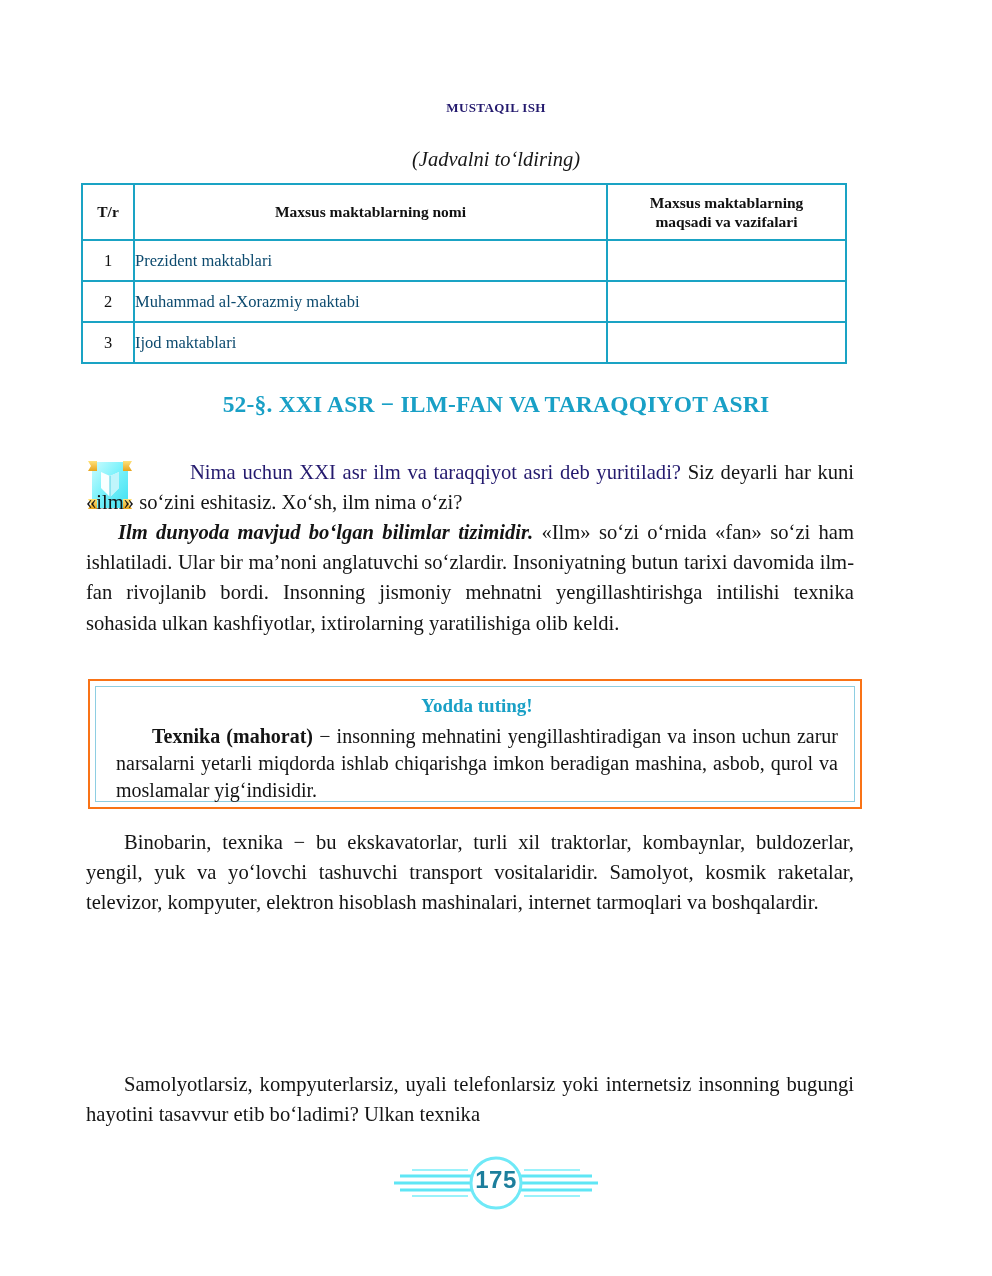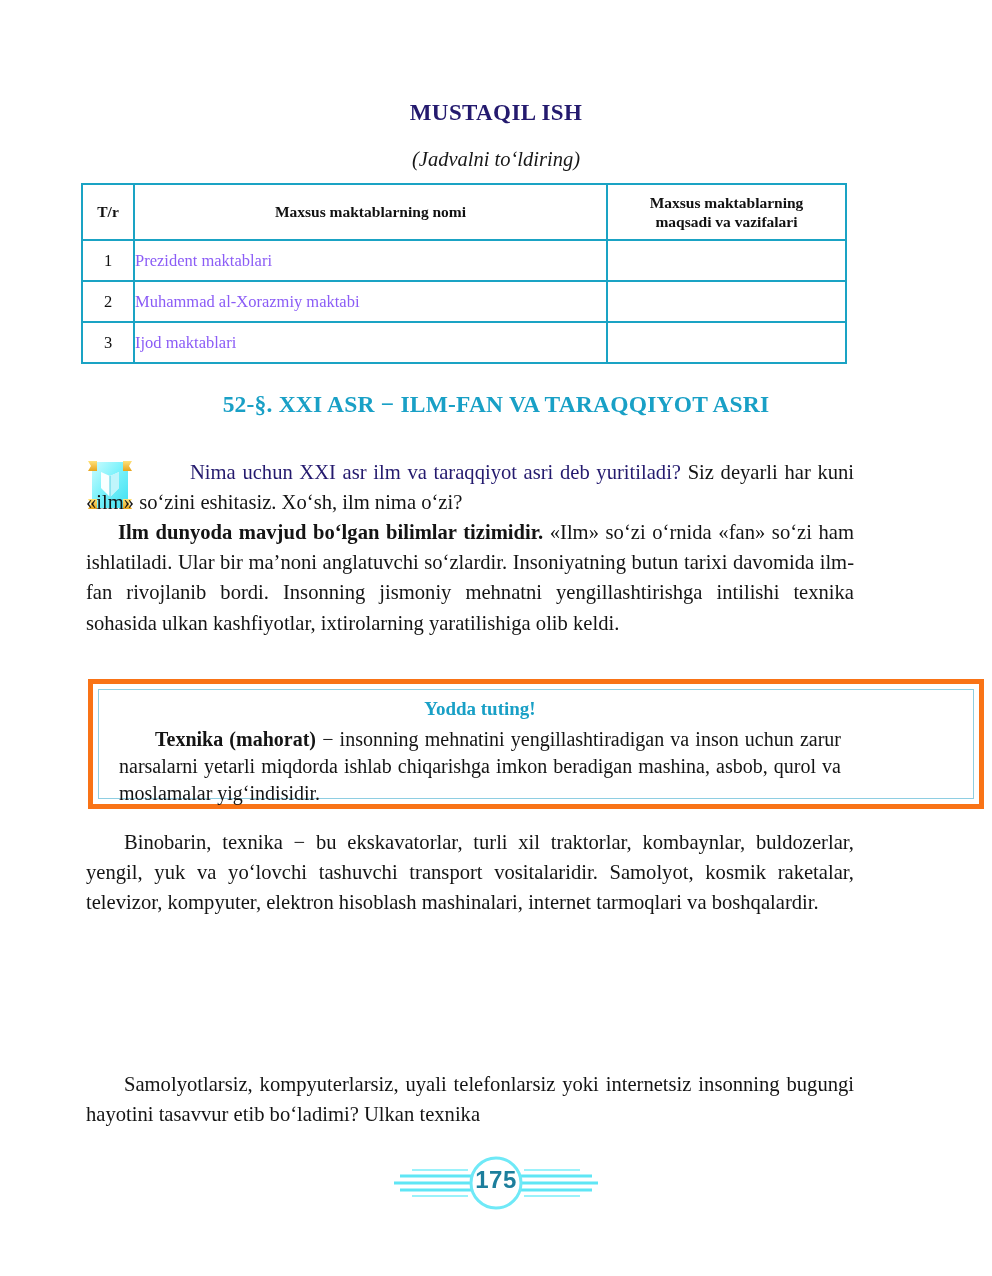--- a/index.html
+++ b/index.html
@@ -23,21 +23,21 @@
     height: 1276px;
   }
 
   
   .mustaqil-title {
     position: absolute;
     left: 0; top: 100px;
     width: 992px;
     text-align: center;
     font-weight: bold;
-    font-size: 23px;
+    font-size: 13px;
     letter-spacing: 0.4px;
     color: #241a6e;
   }
   .jadval-sub {
     position: absolute;
     left: 0; top: 140px;
     width: 992px;
     text-align: center;
     font-style: italic;
     font-size: 20.5px;
@@ -78,21 +78,21 @@
     text-align: center;
     font-size: 16.5px;
     height: 39px;
     color: #111;
   }
   .td-name {
     text-align: left;
     font-size: 16.5px;
     padding-left: 9px;
     height: 39px;
-    color: #8b5cf6;
+    color: #0c4a6e;
   }
   .td-blank { height: 39px; }
 
   
   .section-heading {
     position: absolute;
     left: 0; top: 391px;
     width: 992px;
     text-align: center;
     font-weight: bold;
@@ -124,20 +124,21 @@
   .p-intro .lead {
     font-weight: normal;
     color: #241a6e;
   }
   .p-def {
     left: 86px; top: 517px;
     width: 768px;
     text-indent: 32px;
   }
   .p-def .ital {
+    font-style: italic;
     font-weight: bold;
   }
   .p-bino {
     left: 86px; top: 827px;
     width: 768px;
     text-indent: 38px;
   }
   .p-bir {
     left: 86px; top: 948px;
     width: 768px;
@@ -146,23 +147,23 @@
   .p-samol {
     left: 86px; top: 1069px;
     width: 768px;
     text-indent: 38px;
   }
 
   
   .callout {
     position: absolute;
     left: 88px; top: 679px;
-    width: 896px;
+    width: 774px;
     height: 130px;
-    border: 5px solid #f97316;
+    border: 2px solid #f97316;
     background: #ffffff;
     box-sizing: border-box;
   }
   .callout-inner {
     position: absolute;
     left: 5px; top: 5px;
     right: 5px; bottom: 5px;
     border: 1px solid #8ecee2;
     box-sizing: border-box;
   }

